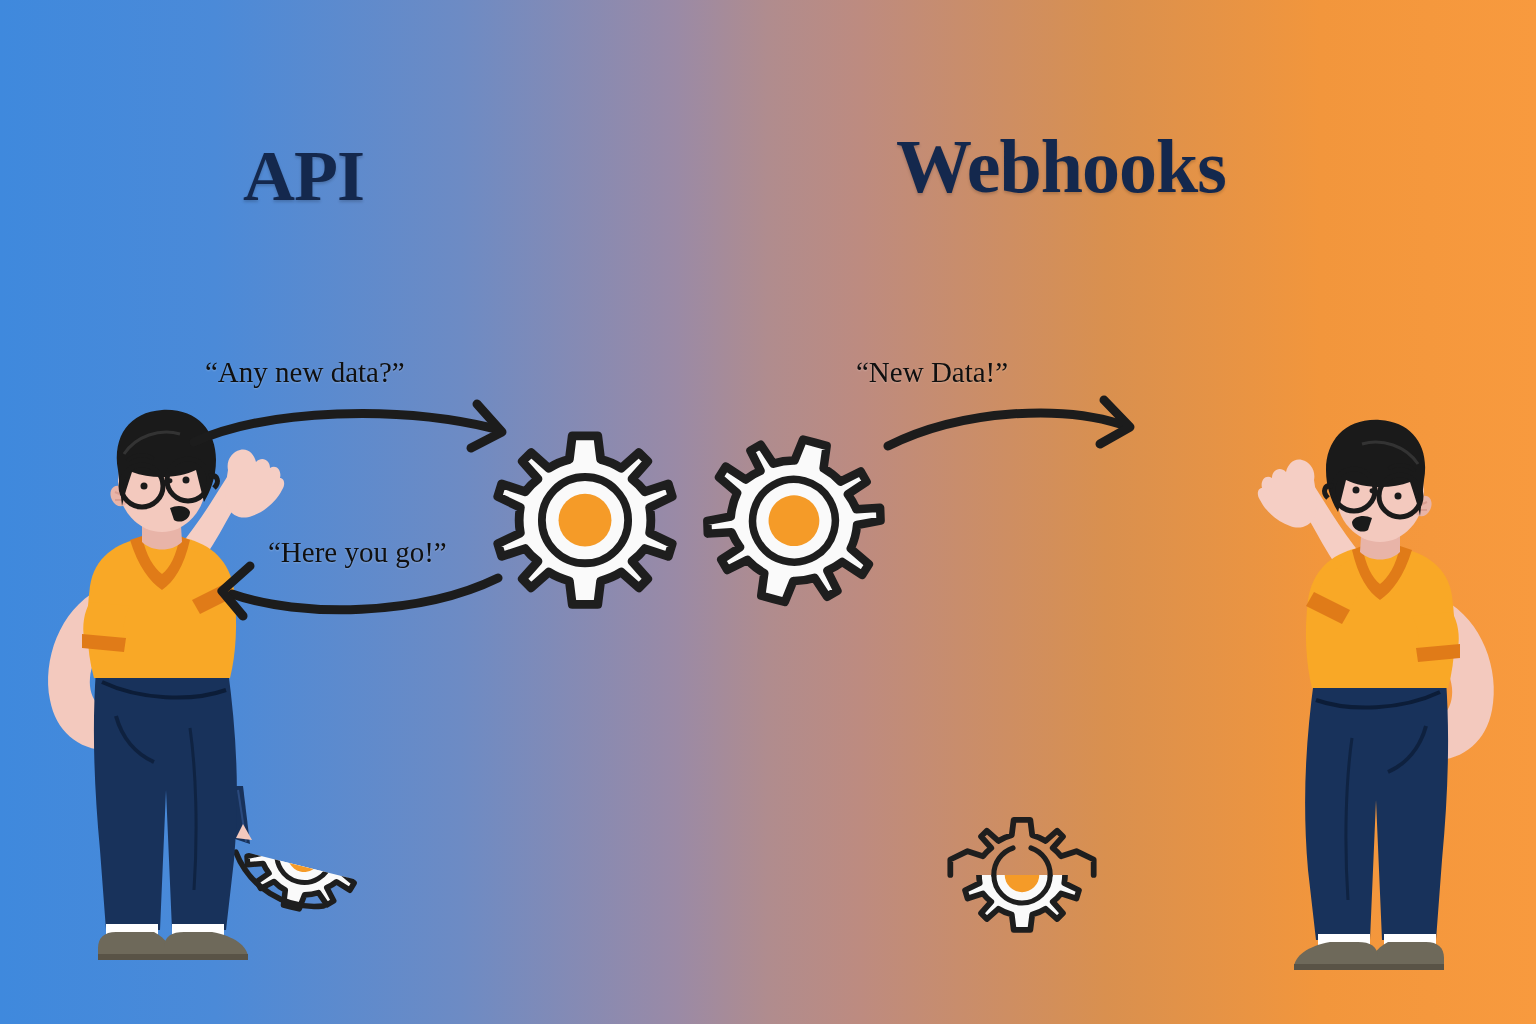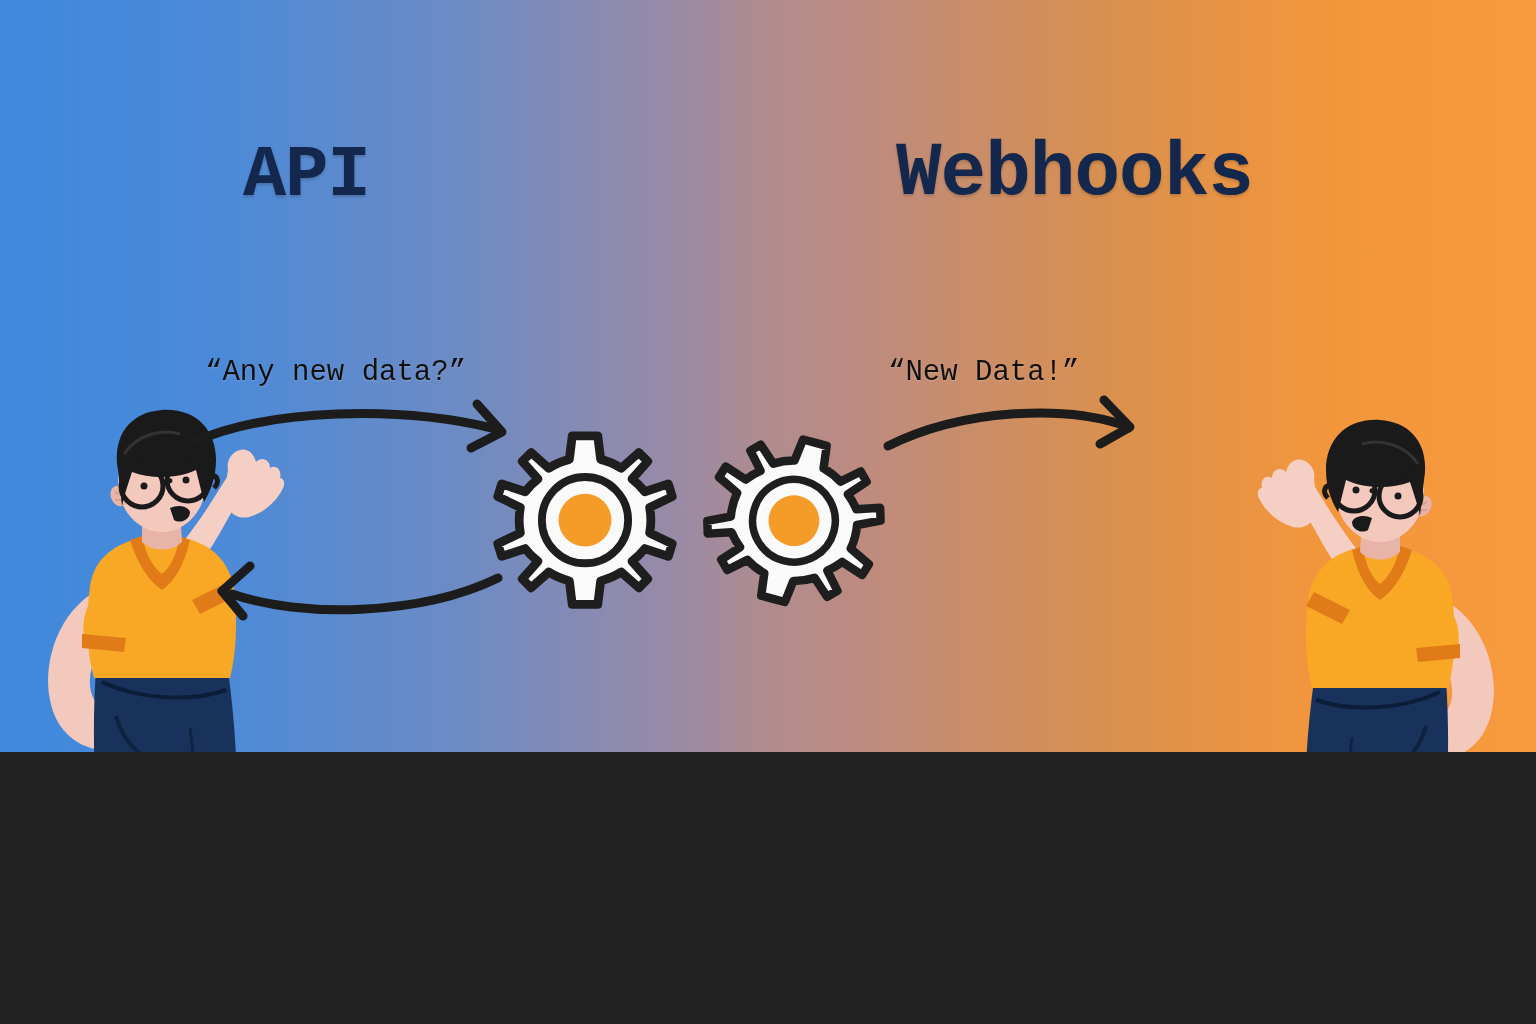--- a/index.html
+++ b/index.html
@@ -3,23 +3,23 @@
 <meta charset="utf-8">
 <style>
   html, body {
     margin: 0;
     padding: 0;
     background: #222;
   }
   #stage {
     position: relative;
     width: 1536px;
-    height: 752px;
+    height: 1024px;
     overflow: hidden;
-    font-family: Liberation Mono, monospace;
+    font-family: Liberation Serif, serif;
     background: linear-gradient(90deg,
         #3f89dd 0%,
         #4b8ad8 14%,
         #6d8bc4 30%,
         #9a8aa6 44%,
         #b08c8e 50%,
         #bd8b80 56%,
         #d9904f 72%,
         #f2963c 86%,
         #f89a3e 100%);
@@ -29,34 +29,34 @@
   .title {
     position: absolute;
     color: #14284d;
     font-weight: bold;
     letter-spacing: -1px;
     line-height: 1;
     text-shadow: 0 2px 3px rgba(0,0,0,0.18);
     white-space: nowrap;
   }
   #title-api   { left: 243px; top: 140px; font-size: 72px; }
-  #title-webhooks { left: 896px; top: 136px; font-size: 76px; }
+  #title-webhooks { left: 896px; top: 128px; font-size: 76px; }
 
   
   .speech {
     position: absolute;
     color: #101010;
     font-size: 29px;
     font-weight: 400;
     white-space: nowrap;
     text-shadow: 0 1px 2px rgba(255,255,255,0.22);
   }
   #speech-request  { left: 205px; top: 356px; }
   #speech-response { left: 268px; top: 536px; }
-  #speech-push     { left: 888px; top: 356px; }
+  #speech-push     { left: 856px; top: 356px; }
 
   
   .layer {
     position: absolute;
     left: 0; top: 0;
     width: 1536px;
     height: 1024px;
     pointer-events: none;
   }
   .layer svg { display: block; }
@@ -203,15 +203,16 @@
         <path d="M888 446 C 964 408, 1064 406, 1120 424" fill="none" stroke="#1C1C1C" stroke-width="9" stroke-linecap="round"></path>
         <path d="M1104 400 L 1130 427 L 1100 444" fill="none" stroke="#1C1C1C" stroke-width="9" stroke-linecap="round" stroke-linejoin="round"></path>
       </g>
     </svg>
   </div>
 
   <div class="title" id="title-api">API</div>
   <div class="title" id="title-webhooks">Webhooks</div>
 
   <div class="speech" id="speech-request">“Any new data?”</div>
+  <div class="speech" id="speech-response">“Here you go!”</div>
   <div class="speech" id="speech-push">“New Data!”</div>
 
 </div>
 
 </body></html>

